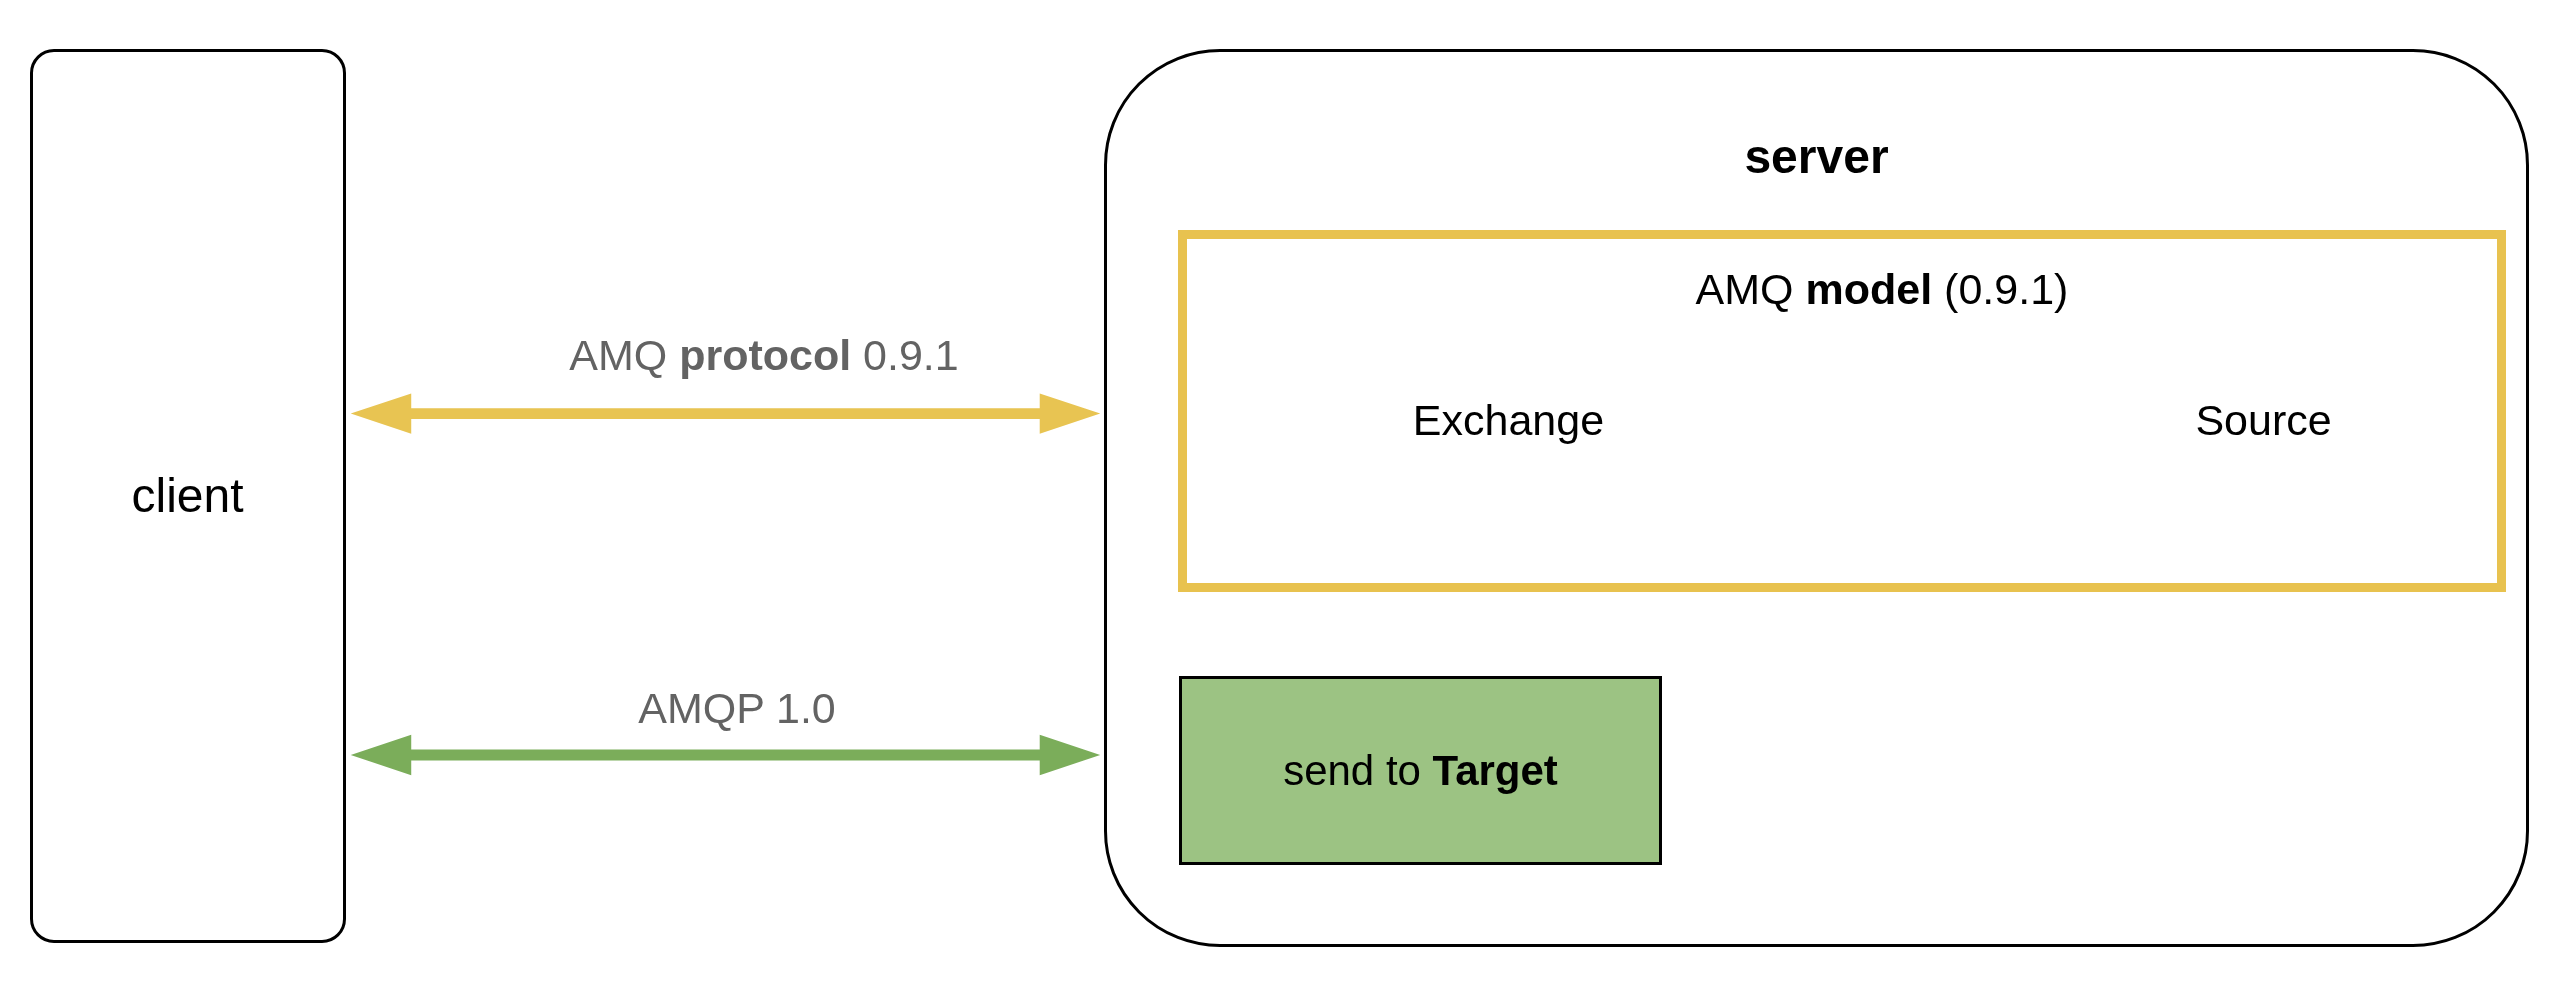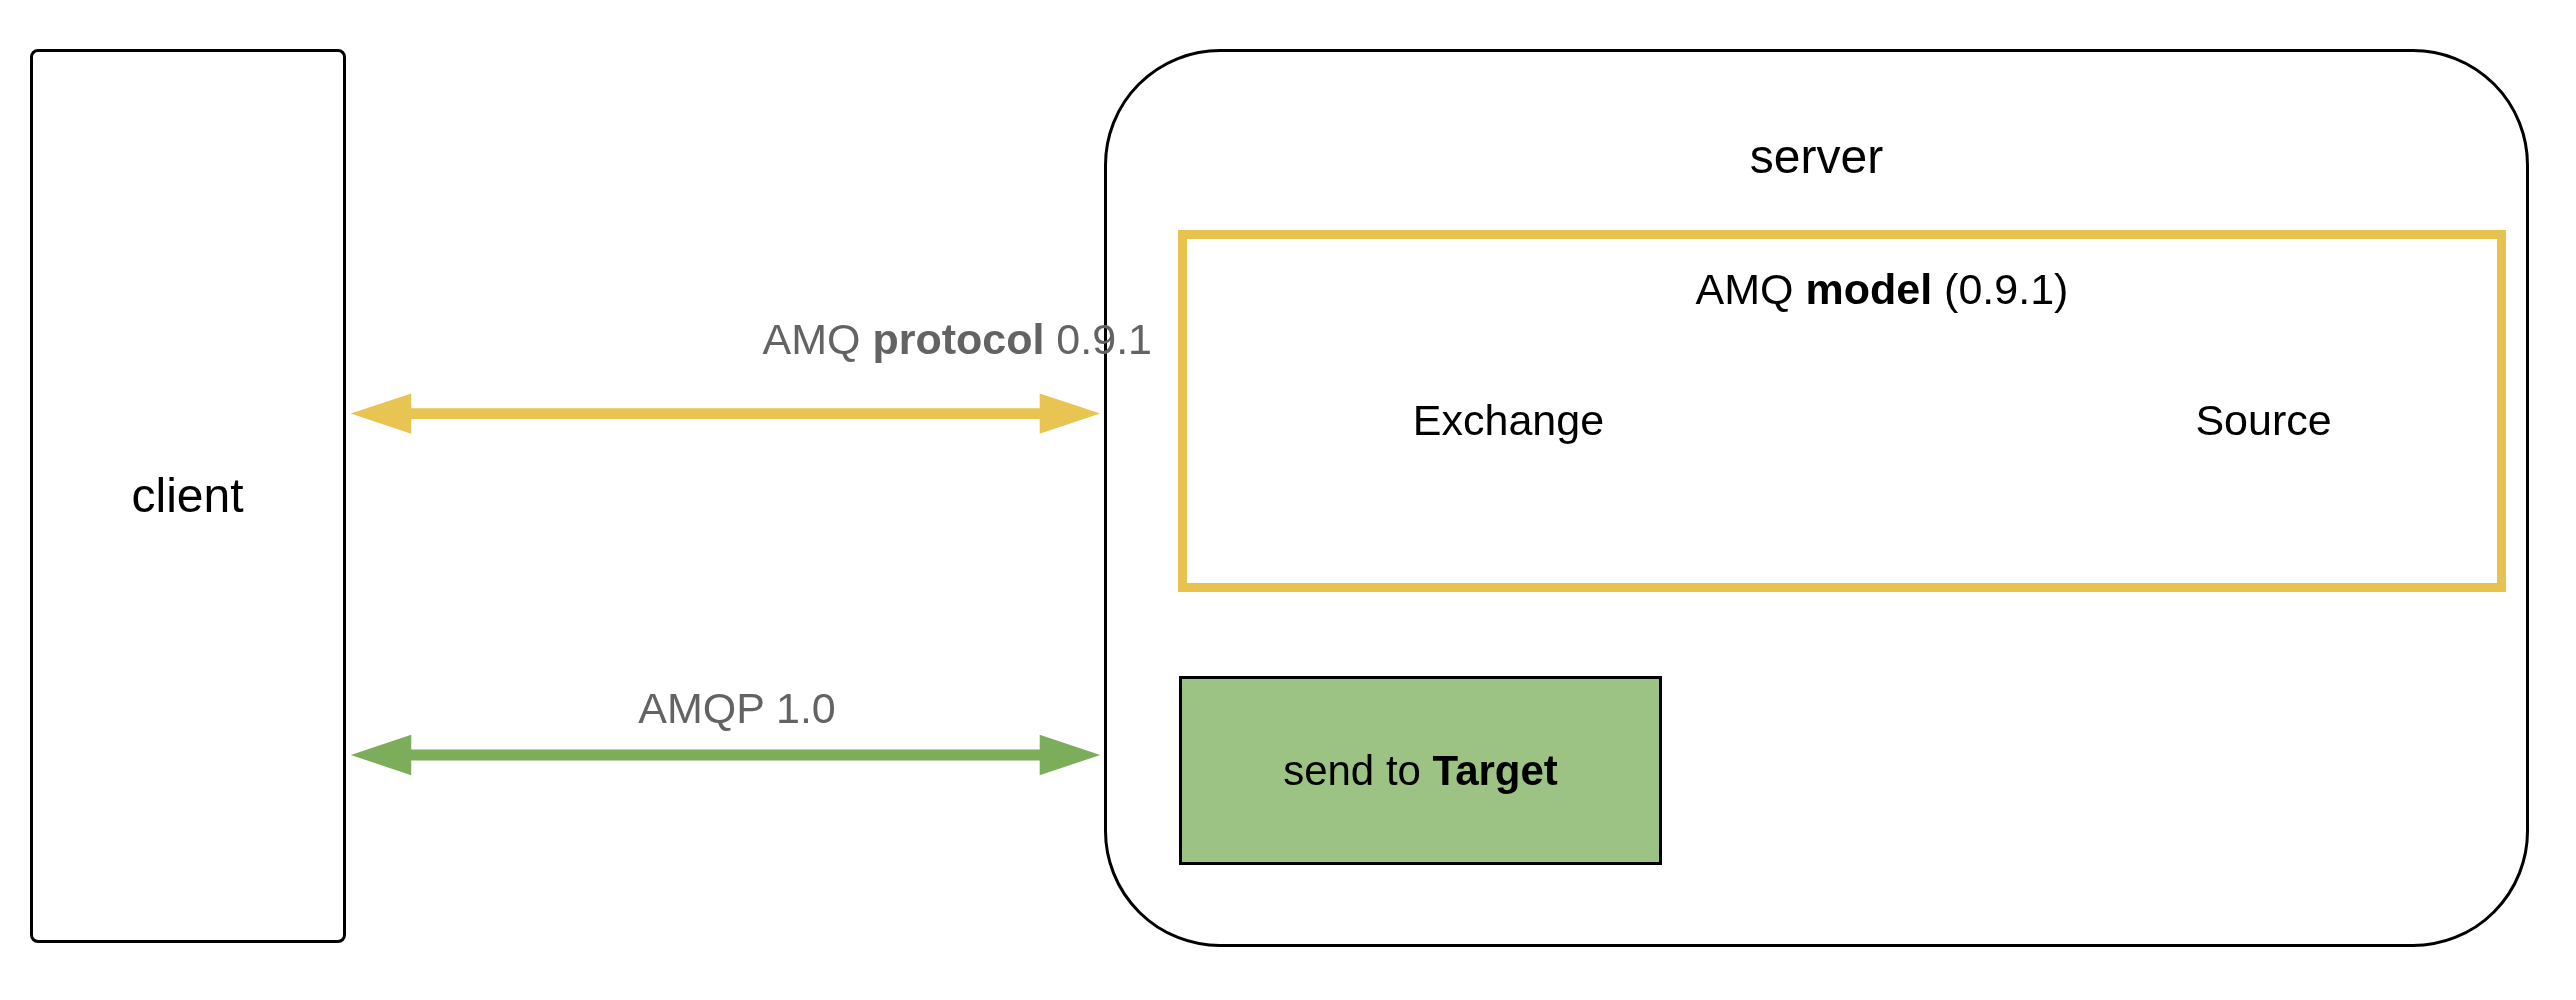--- a/index.html
+++ b/index.html
@@ -7,40 +7,40 @@
     position:relative;
     width:2576px;height:1001px;
     background:#ffffff;
     font-family:"Liberation Sans", sans-serif;
     overflow:hidden;
   }
   .abs{position:absolute;box-sizing:border-box;}
   .node-box{border:3.1px solid #000;background:#fff;}
   .client-box{
     left:29.5px;top:49px;width:316px;height:894px;
-    border-radius:8px;
+    border-radius:24px;
     display:flex;align-items:center;justify-content:center;
   }
   .server-box{
     left:1104px;top:49px;width:1425px;height:898px;
     border-radius:116px;
   }
   .big-label{font-size:48px;color:#000;line-height:54px;}
   .lbl{font-size:43px;line-height:54px;text-align:center;white-space:nowrap;}
   .gray{color:#636363;}
   .black{color:#000;margin-left:40px;}
   b,.bold{font-weight:700;}
   .server-title{left:1104px;top:130px;width:1425px;text-align:center;}
   .model-box{
     left:1178px;top:230px;width:1328px;height:362px;
     border:9.3px solid #E8C24F;background:transparent;
   }
   .model-title{left:1178px;top:262px;width:1328px;}
   .shape-layer{left:0;top:0;width:2576px;height:1001px;}
-  .protocol-label{left:376px;top:312px;width:776px;text-align:right;}
+  .protocol-label{left:376px;top:328px;width:776px;}
   .amqp-label{left:349px;top:681px;width:776px;}
   .exchange-label{left:1211px;top:393px;width:515px;}
   .binding-label{left:1657px;top:364px;width:466px;}
   .queue-label{left:1979px;top:393px;width:489px;}
   .green-box{
     left:1179px;top:662px;width:483px;height:189px;
     background:#9CC383;border:3.1px solid #000;
     display:flex;flex-direction:column;align-items:center;justify-content:center;margin-top:14px;
   }
   .green-box .line{font-size:42px;line-height:56px;color:#000;white-space:nowrap;}
@@ -62,21 +62,21 @@
 
     <path stroke-width="4" d="M 2715,433 A 85,106 0 0 0 2715,645 L 3080,645 A 85,106 0 0 0 3080,433 Z" fill="#E8C452" stroke="#666666"></path>
     <ellipse stroke-width="4" cx="3080" cy="539" rx="85" ry="106" fill="#E8C452" stroke="#666666"></ellipse>
   </svg>
 
   <div class="abs node-box client-box">
     <span class="big-label">client</span>
   </div>
 
   <div class="abs node-box server-box"></div>
-  <div class="abs big-label server-title" style="text-align:center;">server</div>
+  <div class="abs big-label server-title" style="text-align:center;font-weight:bold;">server</div>
 
   <div class="abs model-box"></div>
   <div class="abs lbl black model-title">
     <span>AMQ </span><span class="bold">model</span><span> (0.9.1)</span>
   </div>
 
   <div class="abs lbl gray protocol-label">
     <span>AMQ </span><span class="bold">protocol</span><span> 0.9.1</span>
   </div>
   <div class="abs lbl gray amqp-label">AMQP 1.0</div>

